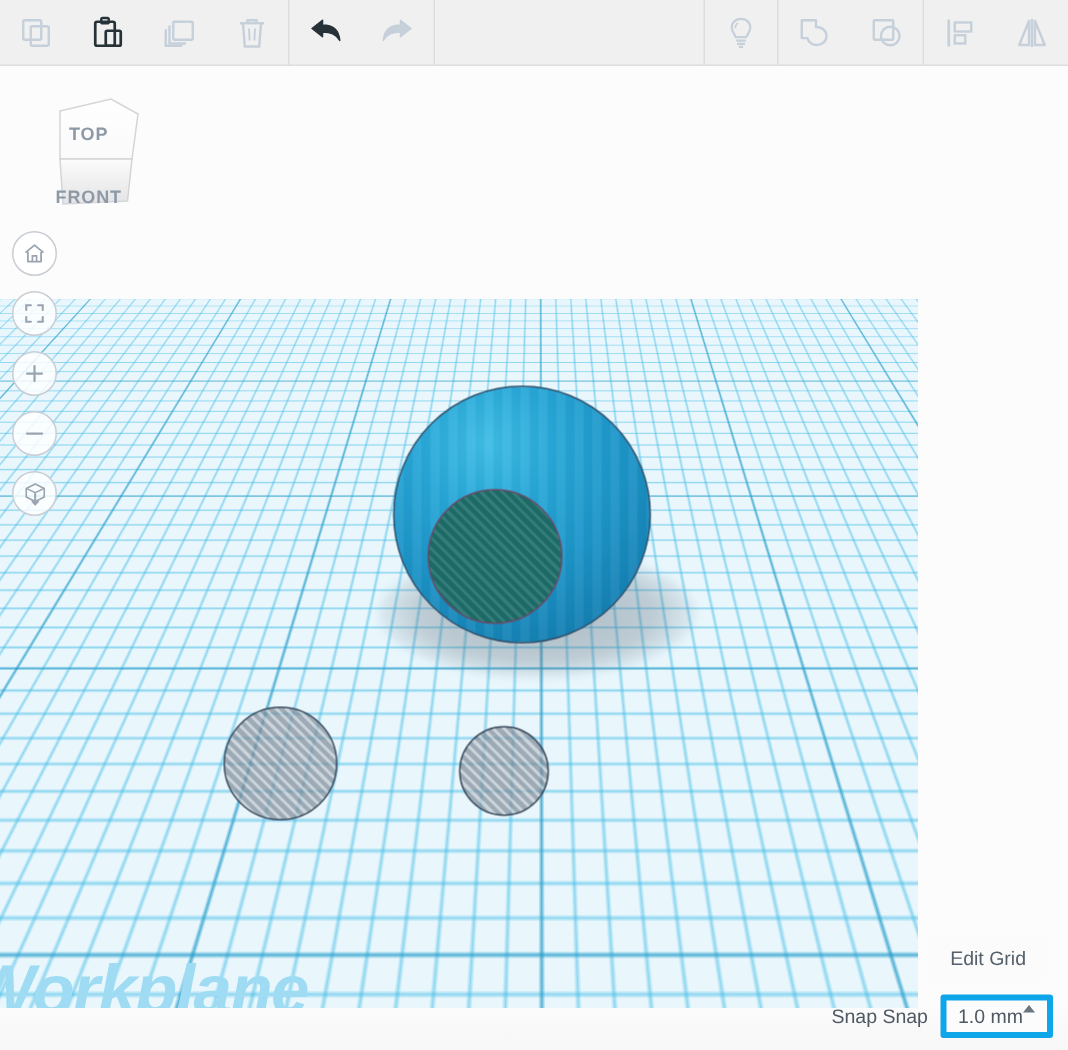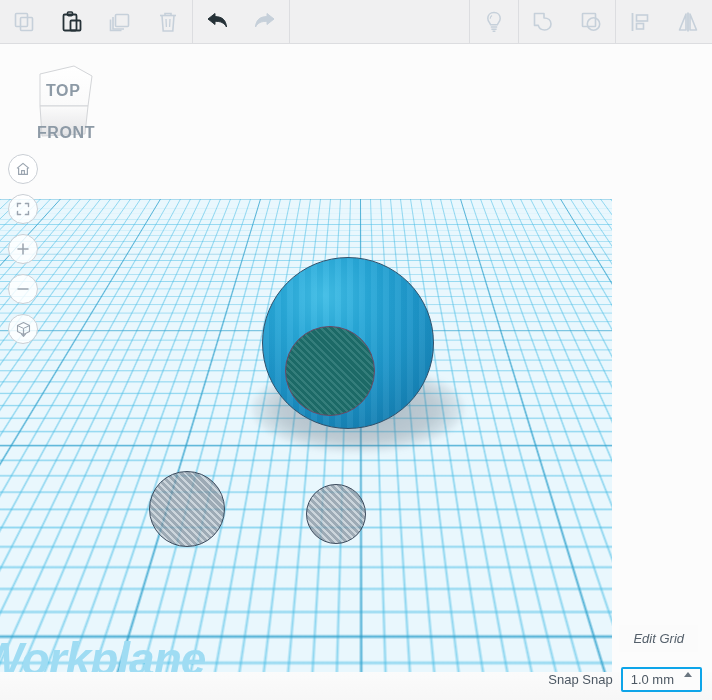--- a/index.html
+++ b/index.html
@@ -77,21 +77,21 @@
     user-select: none;
   }
 
   
   .viewcube {
     position: absolute; left: 30px; top: 16px;
     width: 68px; height: 82px;
   }
   .vc-label {
     position: absolute;
-    font-size: 16px; font-weight: bold;
+    font-size: 12px; font-weight: bold;
     color: #8d9aa6;
     letter-spacing: .6px;
     white-space: nowrap;
   }
   .vc-top   { left: 16px; top: 22px; }
   .vc-front { left: 7px;  top: 64px; }
 
   
   .navbtns {
     position: absolute; left: 8px; top: 110px;
@@ -163,32 +163,31 @@
   .edit-grid-btn {
     position: absolute;
     right: 14px; bottom: 48px;
     padding: 6px 14px;
     background: rgba(250,250,250,.88);
     color: #55606b;
     font-size: 13px;
     border-radius: 2px;
     cursor: pointer;
     white-space: nowrap;
-    font-style: italic;
   }
   .snap-row {
     position: absolute;
     right: 10px; bottom: 8px;
     display: flex; align-items: center; gap: 8px;
   }
   .snap-label { font-size: 13px; color: #4d5863; white-space: nowrap; }
   .snap-select {
-    display: flex; align-items: flex-start; gap: 10px;
+    display: flex; align-items: flex-start; 
     padding: 3px 8px;
-    border: 2px solid #0ea5e9;
+    border: 4px solid #0ea5e9;
     background: rgba(252,252,252,.9);
     font-size: 13px; color: #4d5863;
     border-radius: 2px;
     cursor: pointer;
     white-space: nowrap;
   }
   .caret-up {
     width: 0; height: 0;
     border-left: 4px solid transparent;
     border-right: 4px solid transparent;

